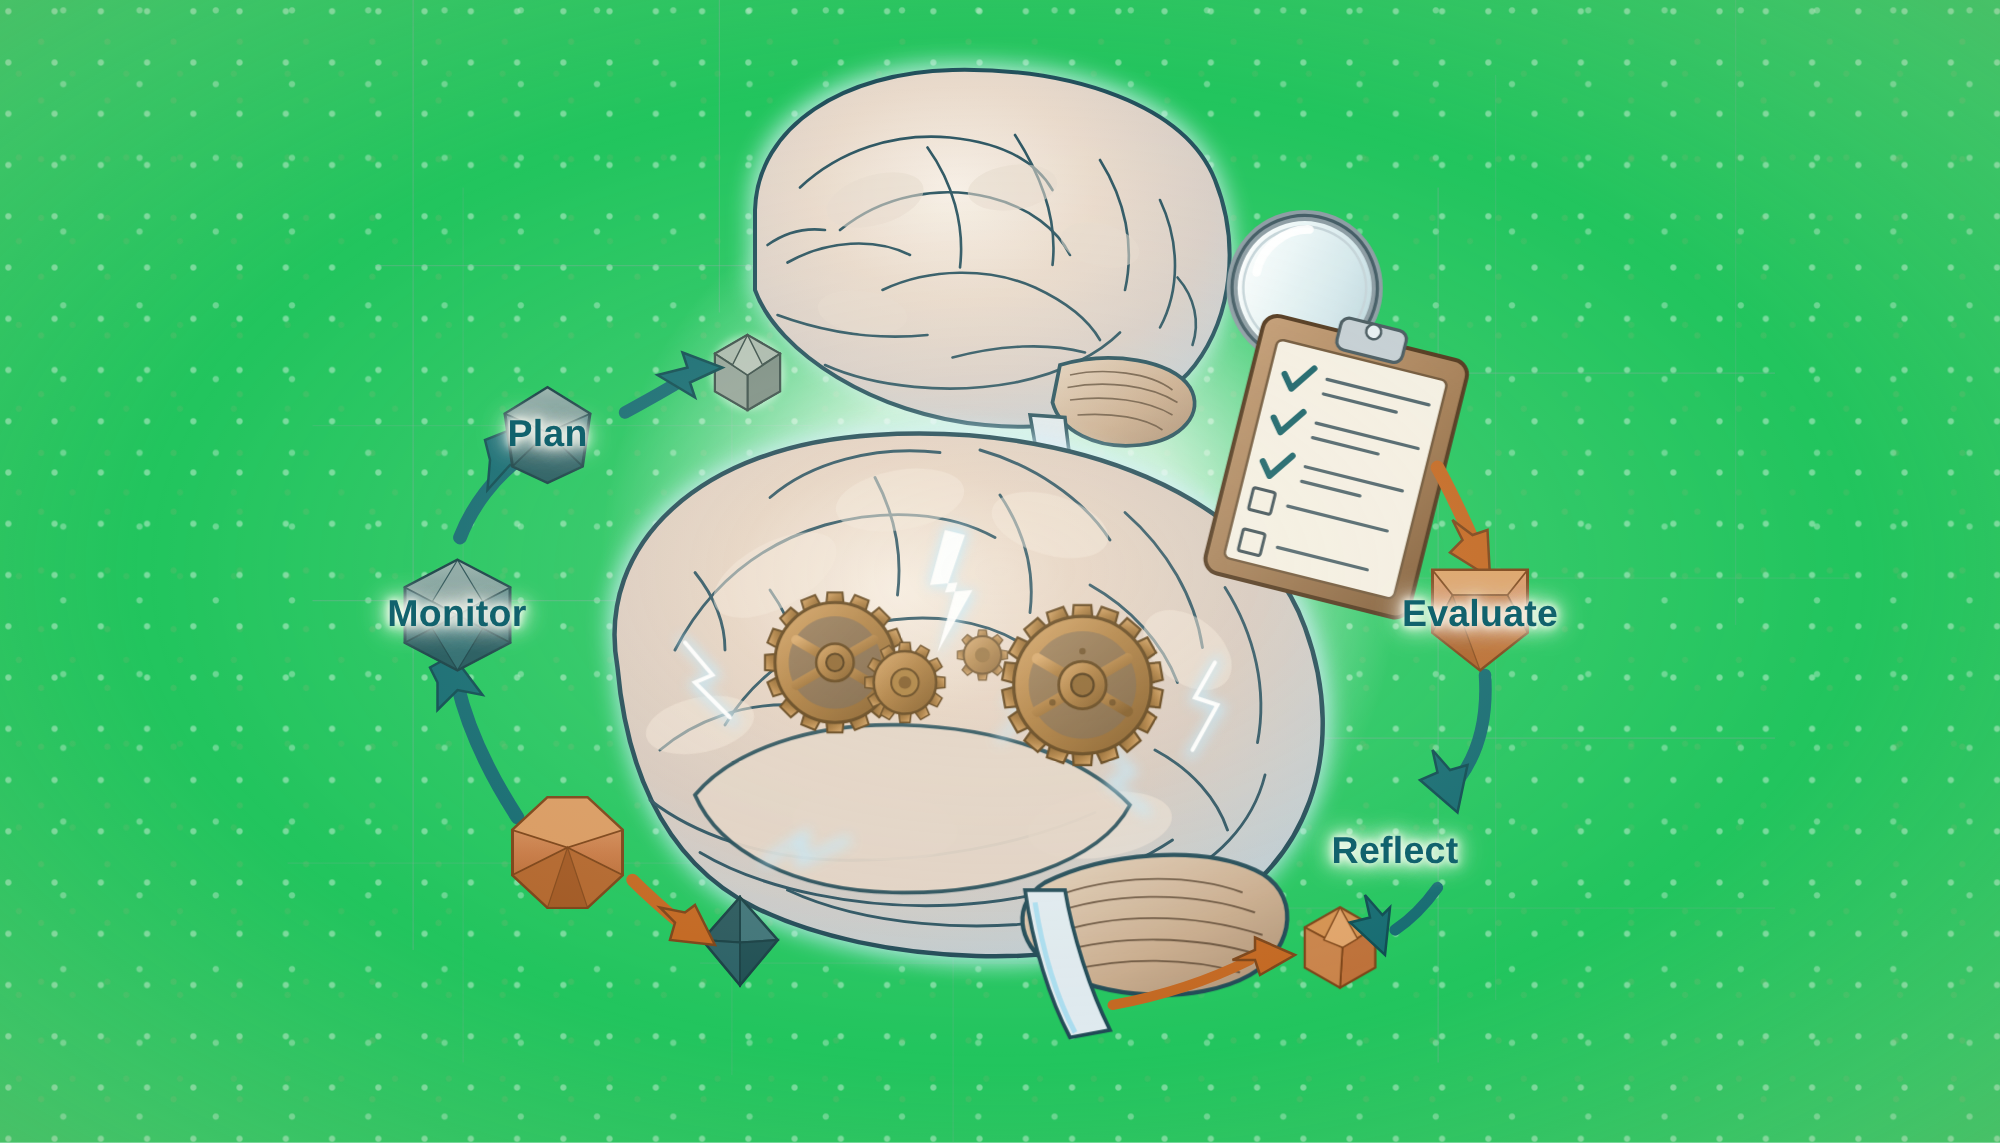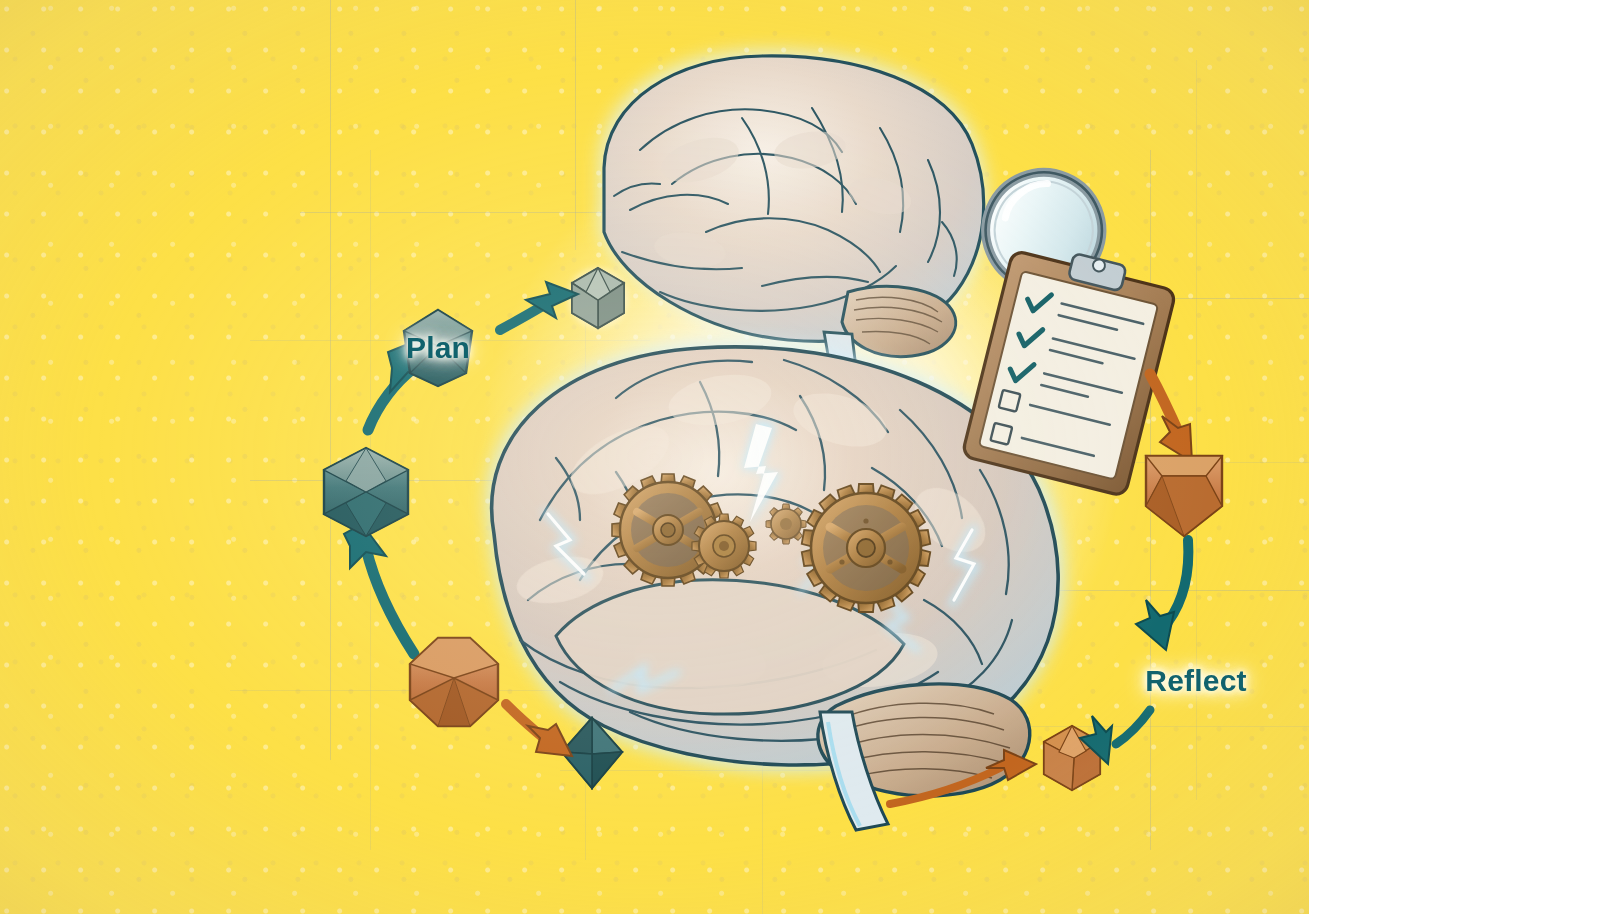--- a/index.html
+++ b/index.html
@@ -2,22 +2,22 @@
 <html><head>
 <meta charset="utf-8">
 <title>Metacognition Cycle Diagram</title>
 <style>
   * { margin:0; padding:0; box-sizing:border-box; }
   html,body{
     width:1600px; height:914px; overflow:hidden;
     font-family:"Liberation Sans", sans-serif;
   }
   #stage{
-    position:relative; width:1309px; height:914px;
-    background:#fde047;
+    position:relative; width:1600px; height:914px;
+    background:#22c55e;
     overflow:hidden;
   }
   
   .paper-grain{
     position:absolute; inset:0;
     background:
       radial-gradient(circle at 18% 22%, rgba(255,255,255,.55) 0 2px, transparent 3px),
       radial-gradient(circle at 62% 71%, rgba(190,170,130,.22) 0 2px, transparent 3px),
       radial-gradient(circle at 83% 14%, rgba(255,255,255,.45) 0 2px, transparent 3px),
       radial-gradient(circle at 35% 88%, rgba(190,170,130,.18) 0 2px, transparent 3px);
@@ -56,21 +56,21 @@
     font-size:30px; font-weight:bold; letter-spacing:.2px;
     color:#11626d; white-space:nowrap;
     text-shadow:
       0 0 6px #fffdf4, 0 0 10px #fffdf4, 0 0 16px rgba(255,253,244,.95),
       0 0 22px rgba(255,253,244,.85), 0 0 30px rgba(255,253,244,.6);
   }
   .node.n-plan{ left:368px; top:312px; width:140px; height:72px; }
   .node.n-monitor{ left:238px; top:452px; width:255px; height:80px; }
   .node.n-regulate{ left:318px; top:642px; width:272px; height:80px; }
   .node.n-evaluate{ left:1050px; top:452px; width:268px; height:80px; }
-  .node.n-reflect{ left:1076px; top:642px; width:240px; height:78px; }
+  .node.n-reflect{ left:996px; top:642px; width:240px; height:78px; }
 </style>
 </head>
 <body>
 
 <div id="stage">
 
   <div class="paper-grain"></div>
 
   <div class="grid-layer">
     <div class="gl v" style="left:330px; top:0;    height:760px;"></div>
@@ -518,17 +518,23 @@
       <polygon points="-22,-16 22,-16 38,14 0,44 -38,14" fill="#b96c30" stroke="#7b4316" stroke-width="1.4"></polygon>
       <polygon points="-22,-16 0,44 -38,14" fill="#a75d24" stroke="#7b4316" stroke-width="1" opacity=".8"></polygon>
     </g>
   </svg>
 
   <div class="vignette"></div>
 
   <div class="node n-plan">
     <span class="txt">Plan</span>
   </div>
+  <div class="node n-monitor">
+    <span class="txt">Monitor</span>
+  </div>
+  <div class="node n-evaluate">
+    <span class="txt">Evaluate</span>
+  </div>
   <div class="node n-reflect">
     <span class="txt">Reflect</span>
   </div>
 
 </div>
 
 </body></html>

